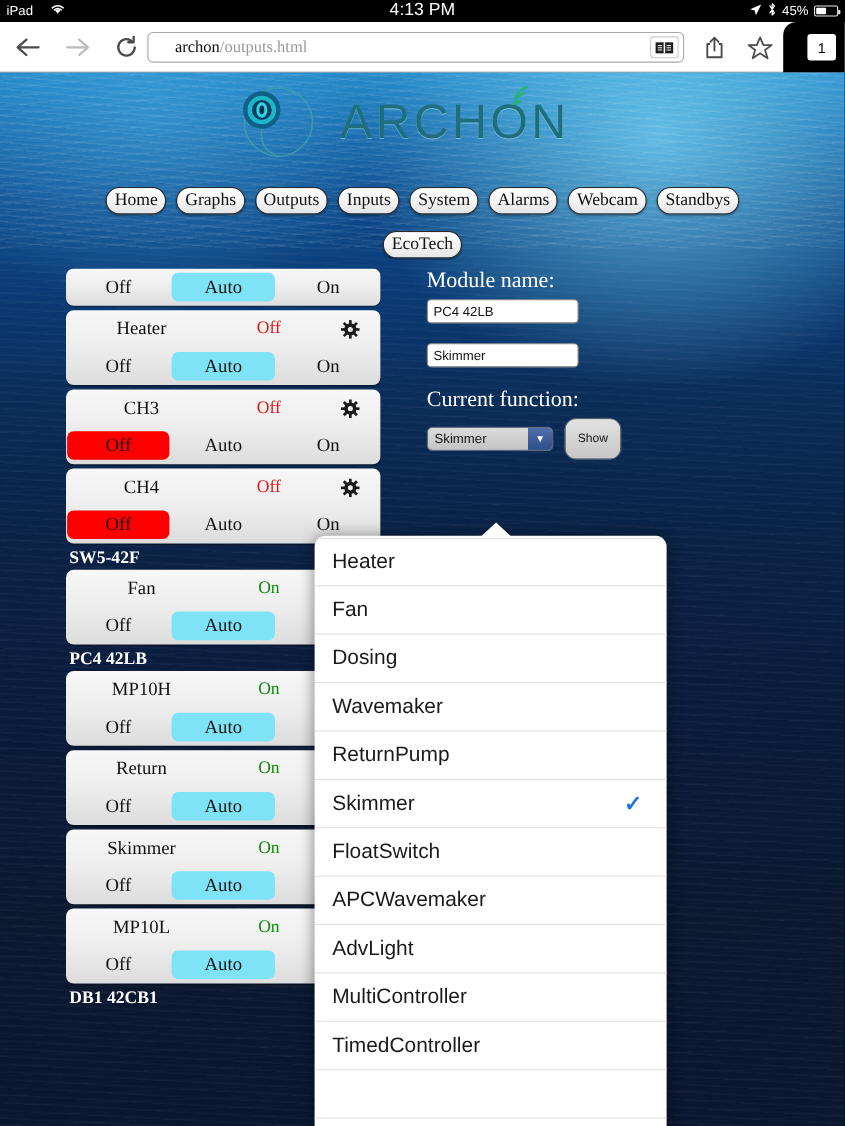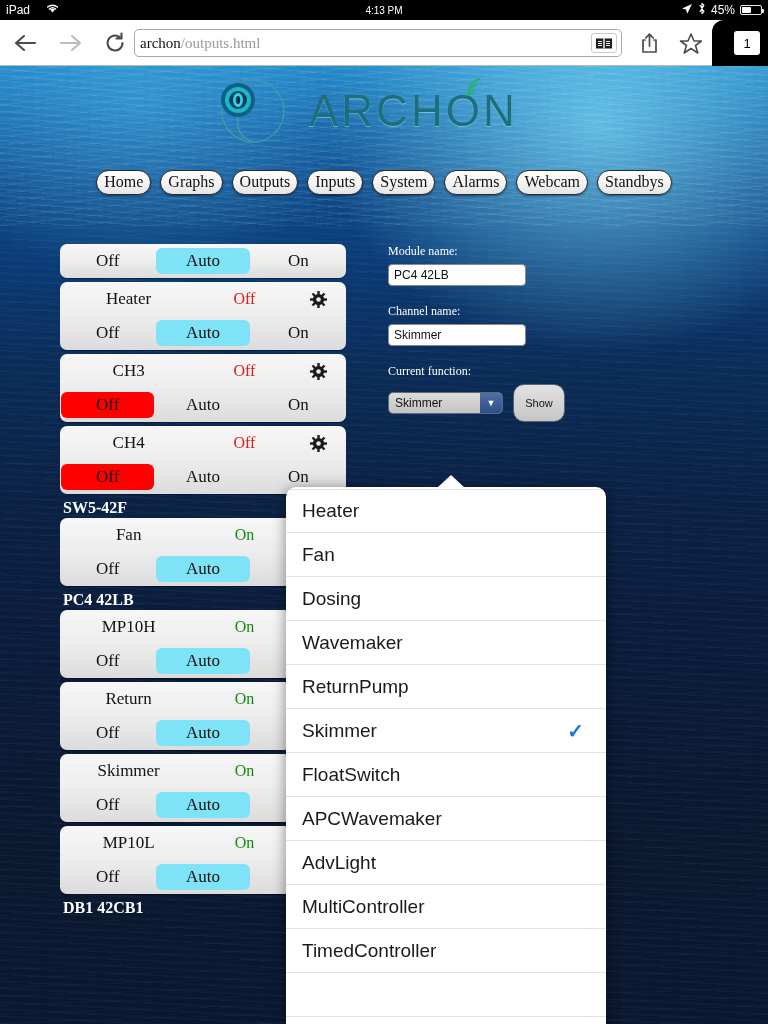--- a/index.html
+++ b/index.html
@@ -25,21 +25,21 @@
     font-size: 12px;
     display: flex; align-items: center;
   }
   #status-left {
     position: absolute; left: 6px; top: 0; height: 20px;
     display: flex; align-items: center; gap: 16px;
   }
   #status-center {
     position: absolute; left: 0; width: 768px; top: 0; height: 20px;
     display: flex; align-items: center; justify-content: center;
-    font-size: 10px;
+    font-size: 16px;
   }
   #status-right {
     position: absolute; right: 6px; top: 0; height: 20px;
     display: flex; align-items: center; gap: 5px;
   }
   .wifi-glyph { display:inline-block; }
   .battery-shell {
     width: 22px; height: 10px; border: 1px solid #e8e8e8;
     border-radius: 2px; position: relative; display:inline-block;
   }
@@ -67,21 +67,21 @@
   #nav-back { left: 8px; }
   #nav-fwd  { left: 54px; }
   #nav-reload { left: 98px; }
 
   #url-field {
     position: absolute; left: 134px; top: 9px;
     width: 488px; height: 28px;
     border: 1px solid #a8a8a8; border-radius: 5px;
     background: #fff;
     display: flex; align-items: center;
-    padding: 0 5px;
+    padding: 0 24px;
   }
   #url-text {
     font-family: "Liberation Serif", serif;
     font-size: 15px; color: #9a9a9a; white-space: nowrap;
   }
   #url-text b { color: #111; font-weight: normal; }
   #reader-icon {
     position: absolute; right: 4px; top: 3px;
     width: 26px; height: 20px;
     border: 1px solid #c9c9c9; border-radius: 3px;
@@ -221,21 +221,21 @@
     font-family: "Liberation Serif", serif;
     font-weight: bold;
     font-size: 16px;
     color: #ffffff;
   }
 
   
   #form-panel { position: absolute; left: 388px; top: 178px; width: 300px; }
   .form-label {
     font-family: "Liberation Serif", serif;
-    font-size: 12px; color: #ffffff;
+    font-size: 20px; color: #ffffff;
     margin-bottom: 5px;
   }
   .text-input {
     width: 138px; height: 22px;
     background: #fff;
     border: 1px solid #8a8a8a;
     border-radius: 4px;
     font-size: 12px; color: #111;
     display: flex; align-items: center;
     padding: 0 5px;
@@ -418,20 +418,23 @@
     <div id="nav-row1">
       <div class="nav-btn">Home</div>
       <div class="nav-btn">Graphs</div>
       <div class="nav-btn">Outputs</div>
       <div class="nav-btn">Inputs</div>
       <div class="nav-btn">System</div>
       <div class="nav-btn">Alarms</div>
       <div class="nav-btn">Webcam</div>
       <div class="nav-btn">Standbys</div>
     </div>
+    <div id="nav-row2">
+      <div class="nav-btn">EcoTech</div>
+    </div>
 
     <div id="outputs-panel">
         <div class="card">
           <div class="seg-row">
             <div class="seg ">Off</div>
             <div class="seg sel-auto">Auto</div>
             <div class="seg ">On</div>
           </div>
         </div>
         <div class="card">
@@ -627,21 +630,20 @@
         <div class="group-head">
           <span>DB1 42CB1</span>
         </div>
       </div>
 
     <div id="form-panel">
       <div class="form-label">Module name:</div>
       <div class="text-input">
         <span>PC4 42LB</span>
       </div>
-      <div class="form-label">Channel name:</div>
       <div class="text-input">
         <span>Skimmer</span>
       </div>
       <div class="form-label">Current function:</div>
       <div id="func-row">
         <div id="func-select">
           <span id="func-select-value">Skimmer</span>
           <span id="func-arrow">▼</span>
         </div>
         <div id="show-btn">Show</div>

